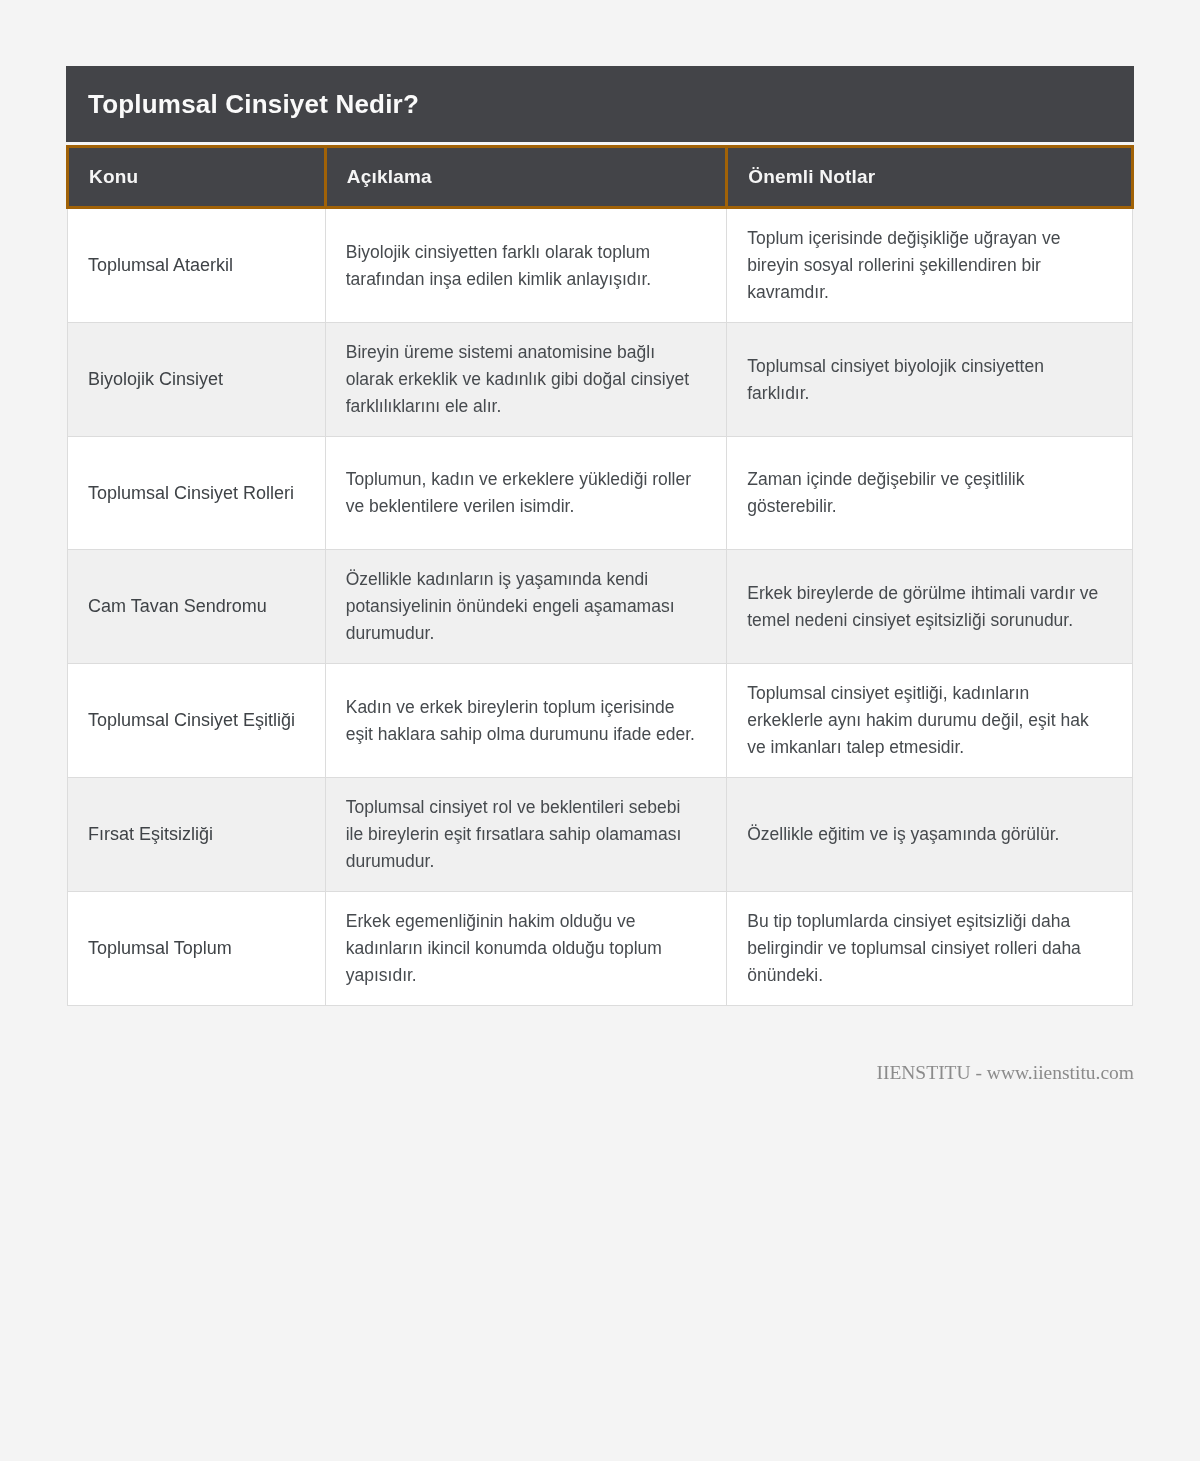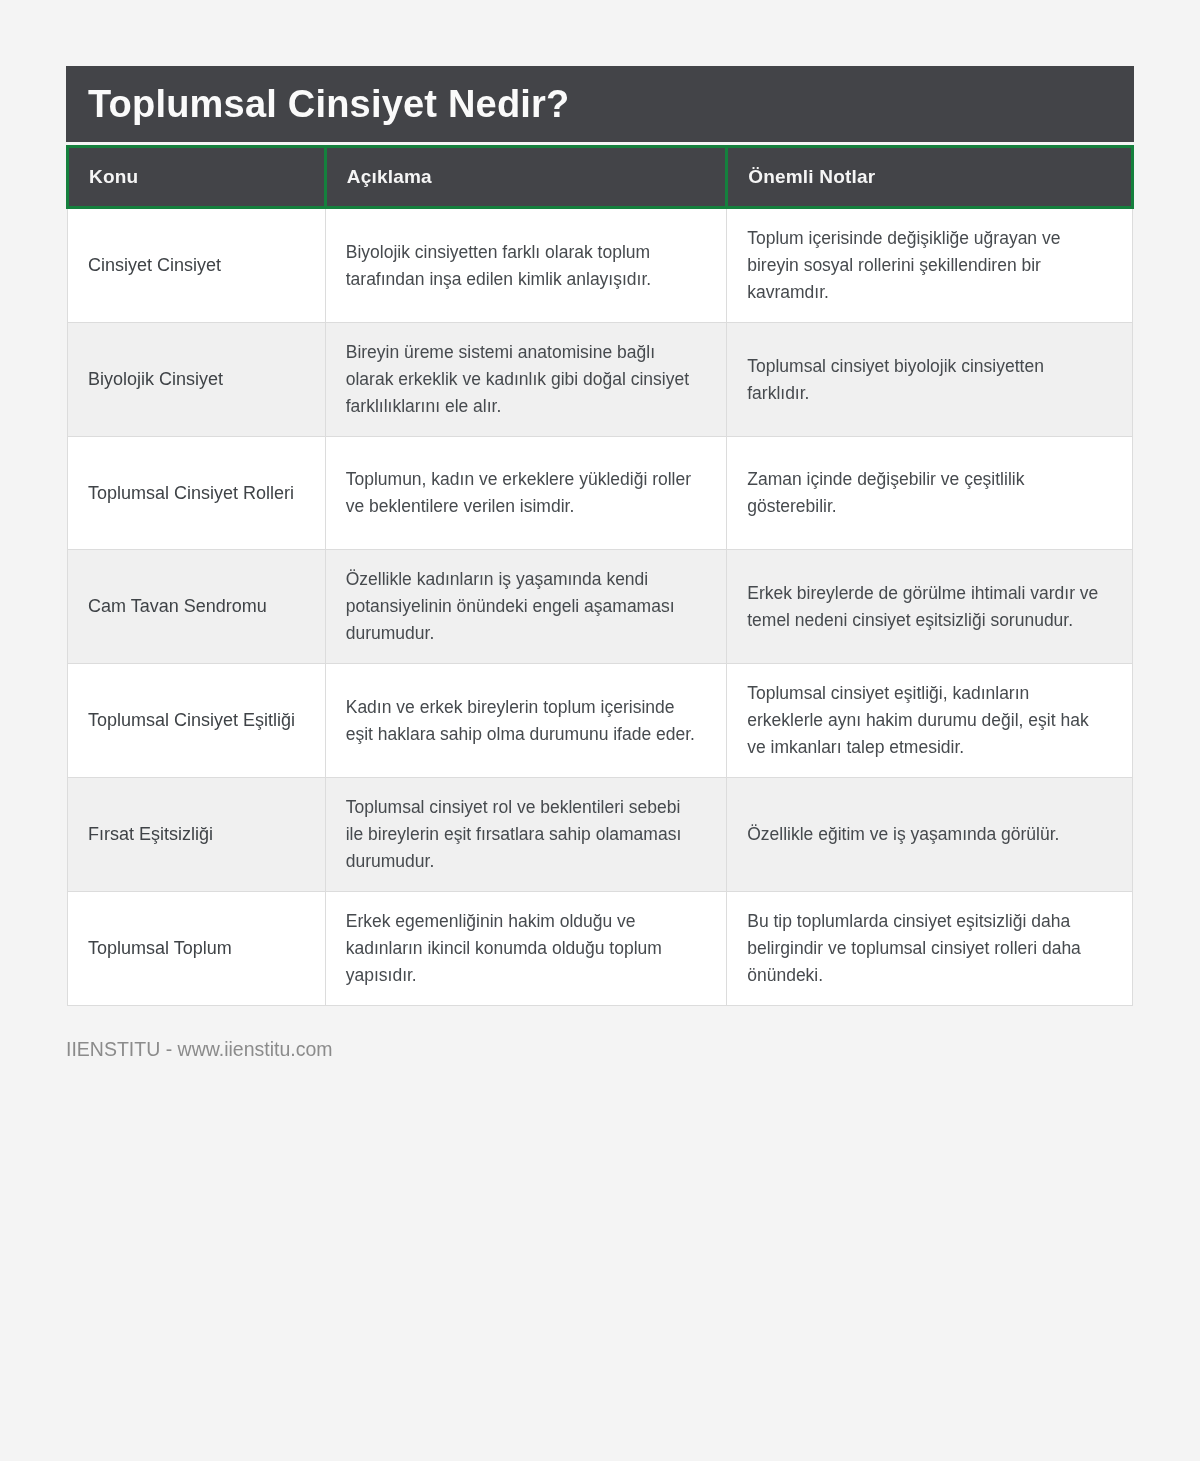--- a/index.html
+++ b/index.html
@@ -18,21 +18,21 @@
 
   .sheet {
     width: 1068px;
     margin: 0 auto;
     padding-top: 66px;
   }
 
   .title-bar {
     background: #434448;
     color: #fafafa;
-    font-size: 38px;
+    font-size: 26px;
     font-weight: bold;
     height: 76px;
     line-height: 76px;
     padding-left: 22px;
     margin-bottom: 3px;
     letter-spacing: 0.2px;
   }
 
   table.info-table {
     width: 100%;
@@ -40,21 +40,21 @@
     table-layout: fixed;
   }
 
   table.info-table th {
     background: #434448;
     color: #f5f5f5;
     font-size: 19px;
     font-weight: bold;
     text-align: left;
     padding: 18px 20px;
-    border: 3px solid #15803d;
+    border: 3px solid #a16207;
     letter-spacing: 0.2px;
   }
 
   table.info-table col.c-konu    { width: 24.2%; }
   table.info-table col.c-aciklama{ width: 37.7%; }
   table.info-table col.c-notlar  { width: 38.1%; }
 
   table.info-table td {
     border: 1px solid #dcdcdc;
     vertical-align: middle;
@@ -68,25 +68,26 @@
   table.info-table td.cell-konu {
     font-size: 18px;
     color: #3f4347;
     padding-right: 16px;
   }
 
   table.info-table tbody tr:nth-child(odd)  { background: #ffffff; }
   table.info-table tbody tr:nth-child(even) { background: #f0f0f0; }
 
   .footer {
-    text-align: left;
+    text-align: right;
     color: #8b8b8b;
     font-size: 19.5px;
-    margin-top: 32px;
+    margin-top: 56px;
     padding-bottom: 50px;
+    font-family: Liberation Serif, serif;
   }
 </style>
 </head>
 <body>
 
 <div class="sheet">
 
   <div class="title-bar">Toplumsal Cinsiyet Nedir?</div>
 
   <table class="info-table">
@@ -97,21 +98,21 @@
     </colgroup>
     <thead>
       <tr>
         <th>Konu</th>
         <th>Açıklama</th>
         <th>Önemli Notlar</th>
       </tr>
     </thead>
     <tbody>
   <tr>
-    <td class="cell-konu">Cinsiyet Cinsiyet</td>
+    <td class="cell-konu">Toplumsal Ataerkil</td>
     <td class="cell-aciklama">Biyolojik cinsiyetten farklı olarak toplum tarafından inşa edilen kimlik anlayışıdır.</td>
     <td class="cell-notlar">Toplum içerisinde değişikliğe uğrayan ve bireyin sosyal rollerini şekillendiren bir kavramdır.</td>
   </tr>
 
   <tr>
     <td class="cell-konu">Biyolojik Cinsiyet</td>
     <td class="cell-aciklama">Bireyin üreme sistemi anatomisine bağlı olarak erkeklik ve kadınlık gibi doğal cinsiyet farklılıklarını ele alır.</td>
     <td class="cell-notlar">Toplumsal cinsiyet biyolojik cinsiyetten farklıdır.</td>
   </tr>
 

